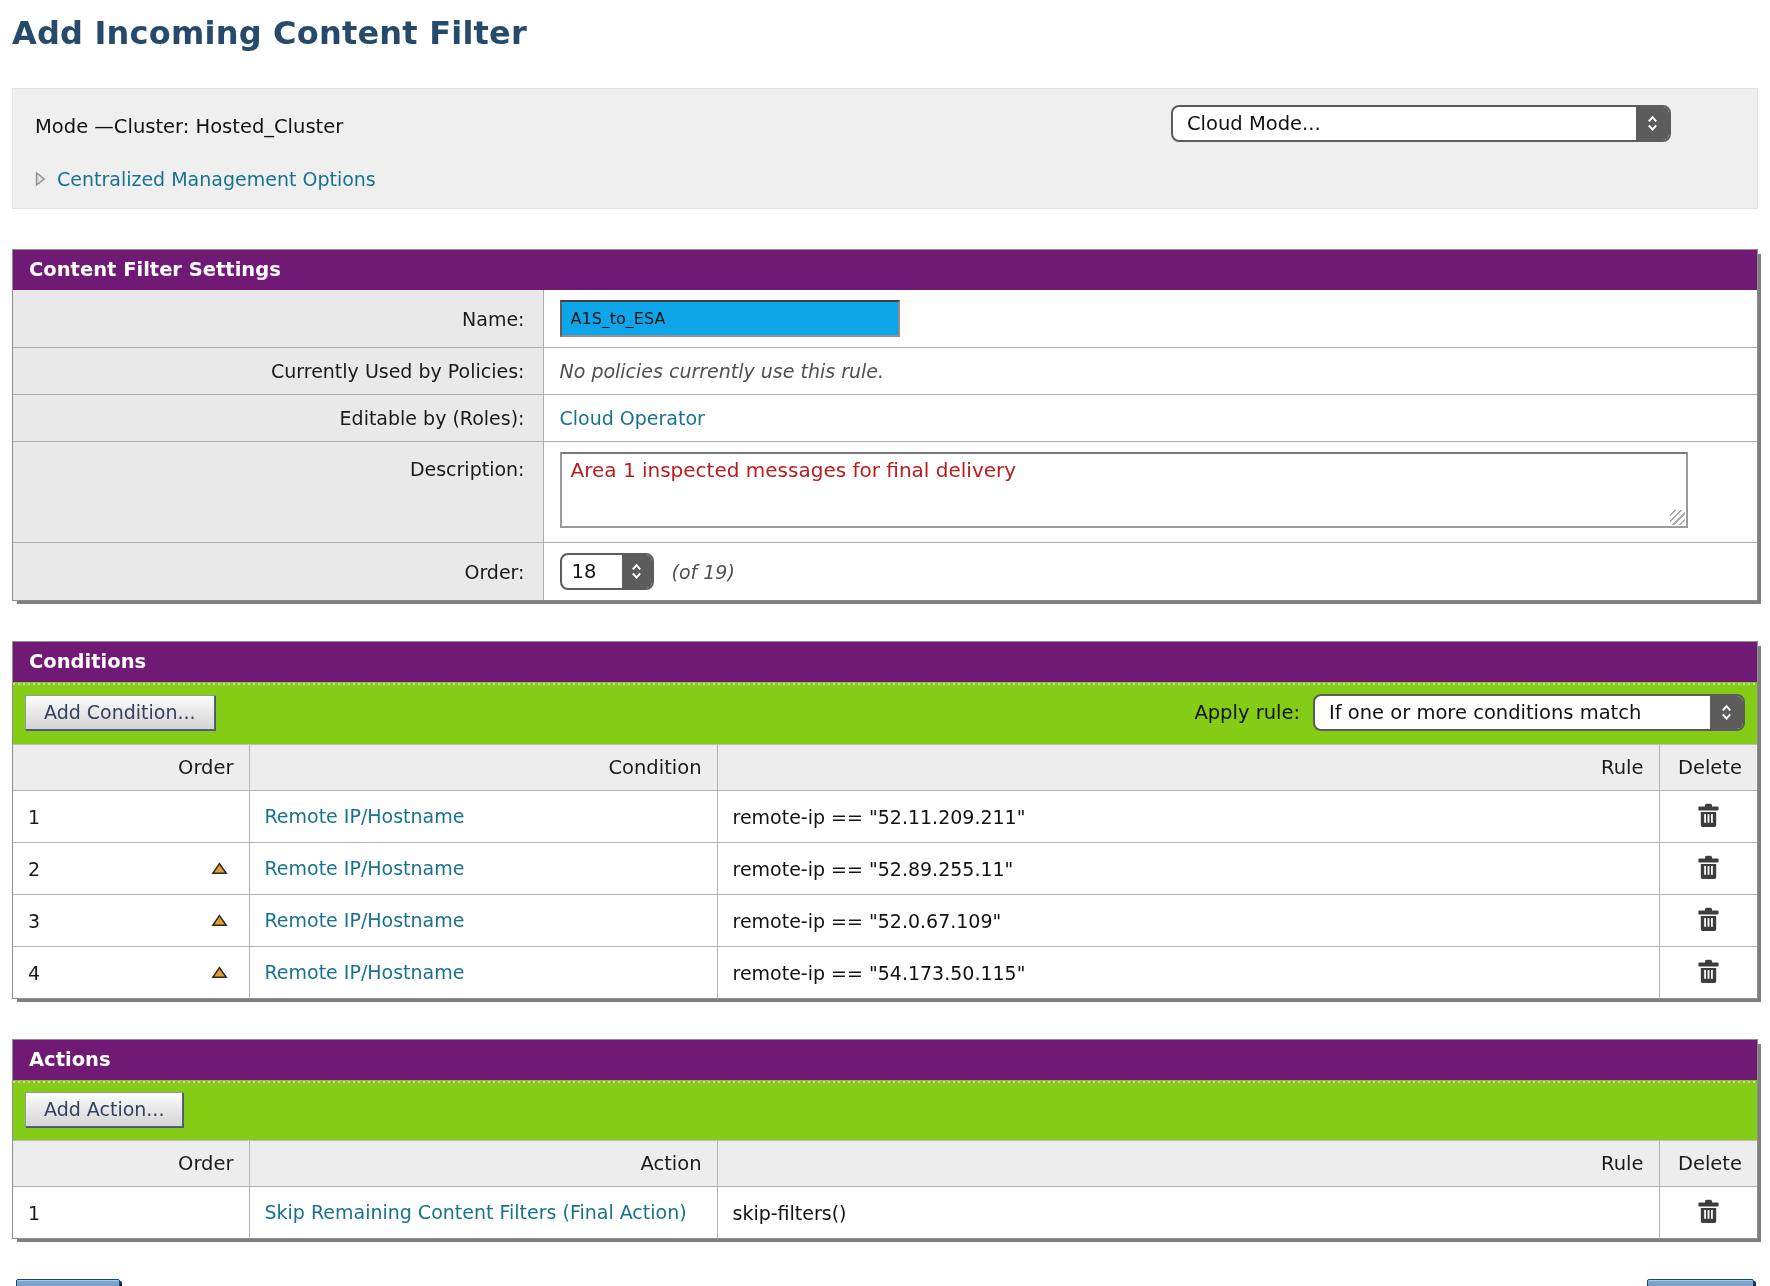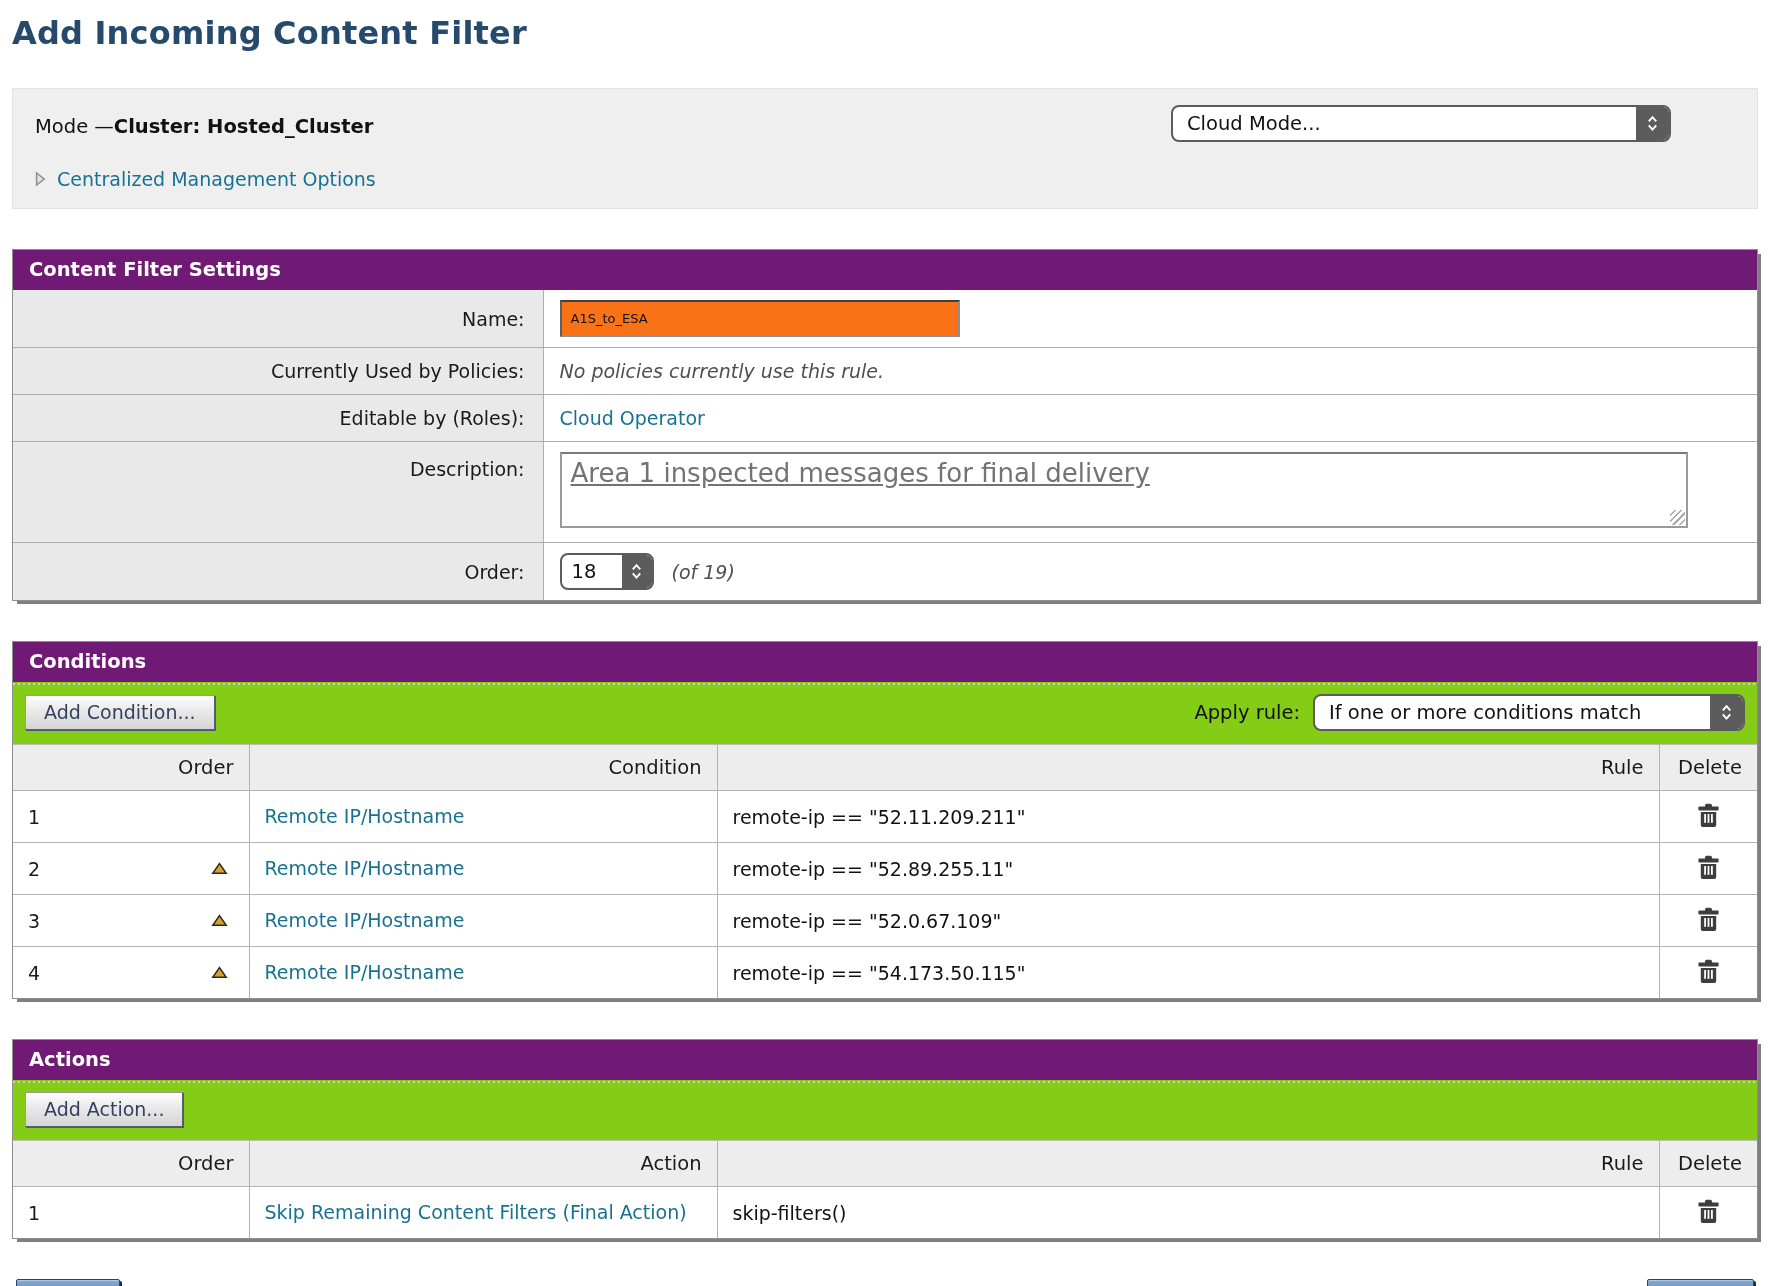--- a/index.html
+++ b/index.html
@@ -23,21 +23,21 @@
 
   
   .mode-panel {
     background: #efefef;
     border: 1px solid #e3e3e3;
     padding: 16px 22px 18px 22px;
     margin-bottom: 40px;
   }
   .mode-row { display: flex; justify-content: space-between; align-items: center; }
   .mode-text { font-size: 19.5px; color: #111; padding-top: 6px; }
-  .mode-text .bold { font-weight: bold; }
+  .mode-text .bold { font-weight: normal; }
 
   .mac-select {
     display: inline-flex;
     align-items: stretch;
     background: #ffffff;
     border: 2px solid #5c5c5c;
     border-radius: 8px;
     overflow: hidden;
     height: 37px;
     cursor: pointer;
@@ -85,41 +85,40 @@
     background: #e9e9e9;
     width: 530px;
     text-align: right;
     padding: 12px 18px 12px 10px;
     border-right: 1px solid #aeaeae;
     color: #1a1a1a;
   }
   .value-cell { padding: 10px 16px; }
 
   .name-input {
-    width: 400px; height: 37px;
-    font-family: inherit; font-size: 13px; color: #111;
+    width: 340px; height: 37px;
+    font-family: inherit; font-size: 16px; color: #111;
     padding: 2px 9px;
-    background: #f97316;
+    background: #0ea5e9;
     border: 2px solid #8f8f8f;
     border-top-color: #3f3f3f;
     border-left-color: #5e5e5e;
   }
   .italic-muted { font-style: italic; color: #4f4f4f; }
 
   .textarea-wrap { position: relative; display: inline-block; }
   .desc-textarea {
     width: 1128px; height: 76px;
-    font-family: inherit; font-size: 26px; color: #737373;
+    font-family: inherit; font-size: 20px; color: #b91c1c;
     padding: 4px 9px;
     background: #fff;
     border: 2px solid #9a9a9a;
     border-top-color: #7a7a7a;
     resize: none;
     display: block;
-    text-decoration: underline;
   }
   .resize-handle {
     position: absolute; right: 3px; bottom: 3px;
     width: 15px; height: 15px;
     background: repeating-linear-gradient(135deg, transparent 0 3px, #ababab 3px 4.5px);
     pointer-events: none;
   }
   .order-select { width: 94px; }
   .order-select .sel-text { padding: 0 10px; }
   .order-select .sel-stepper { width: 30px; }

